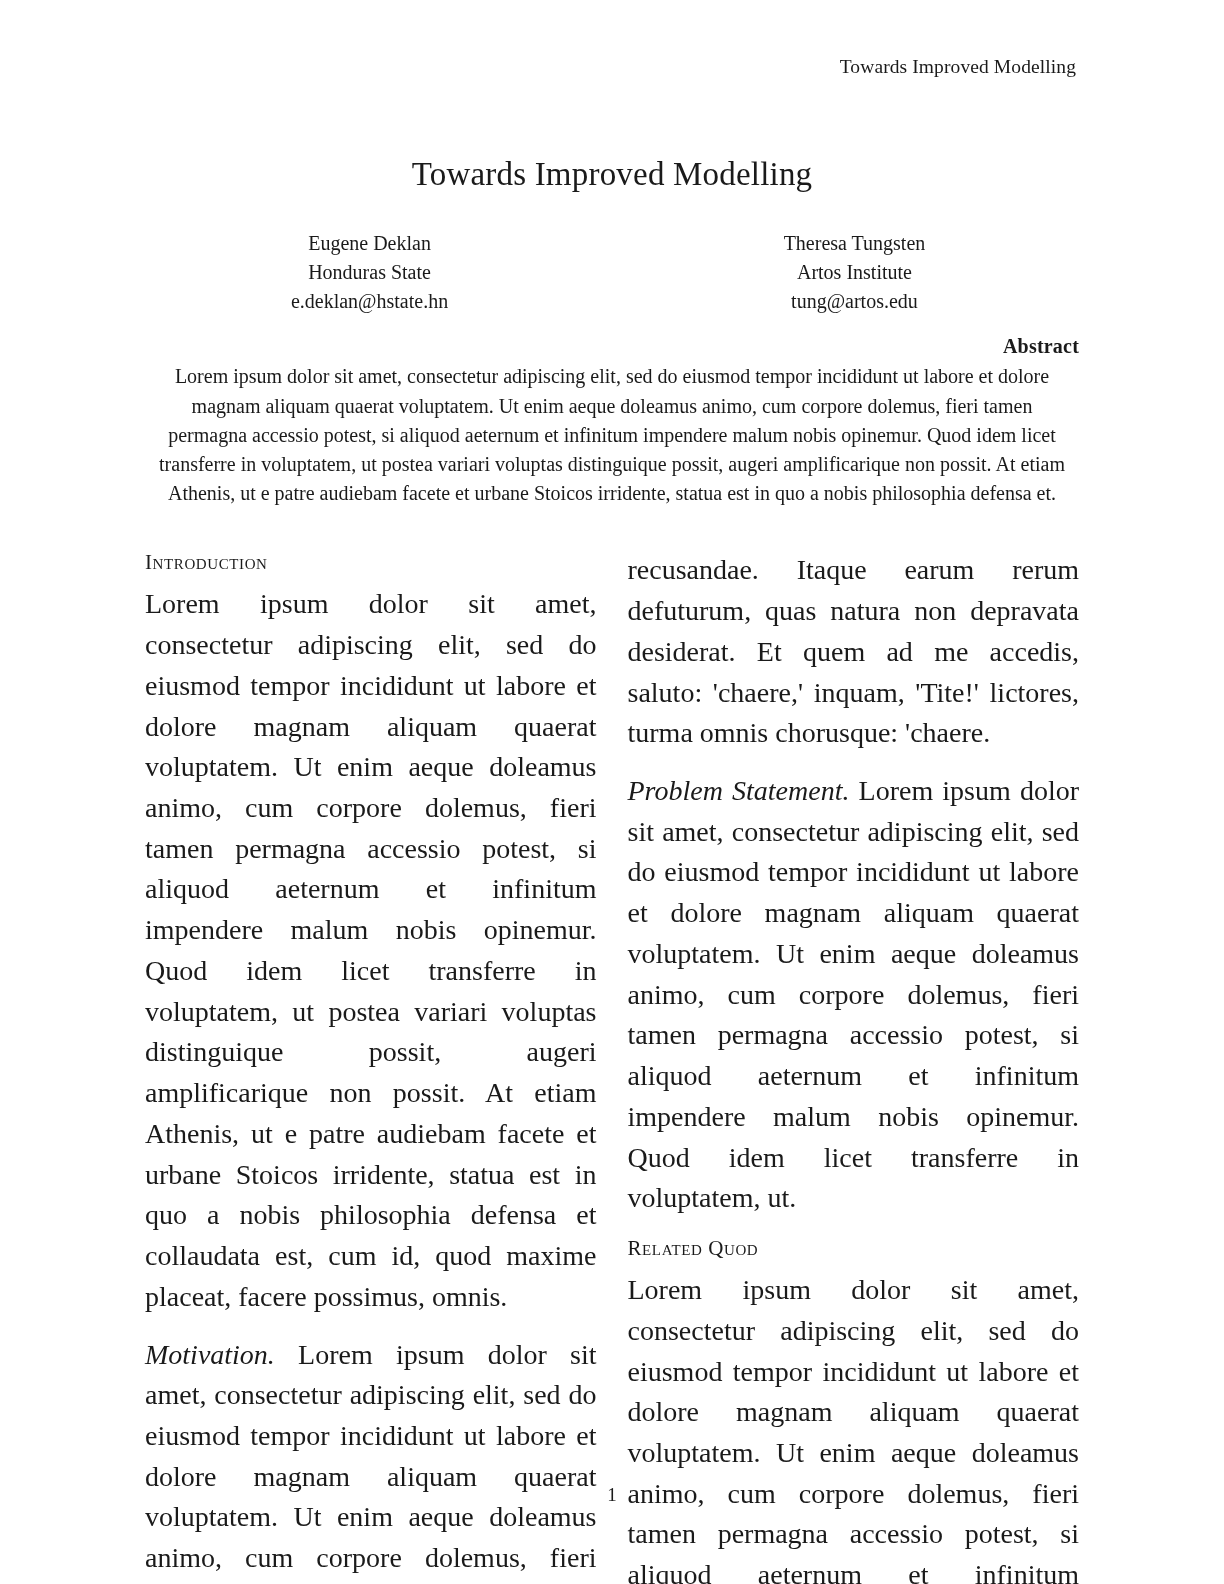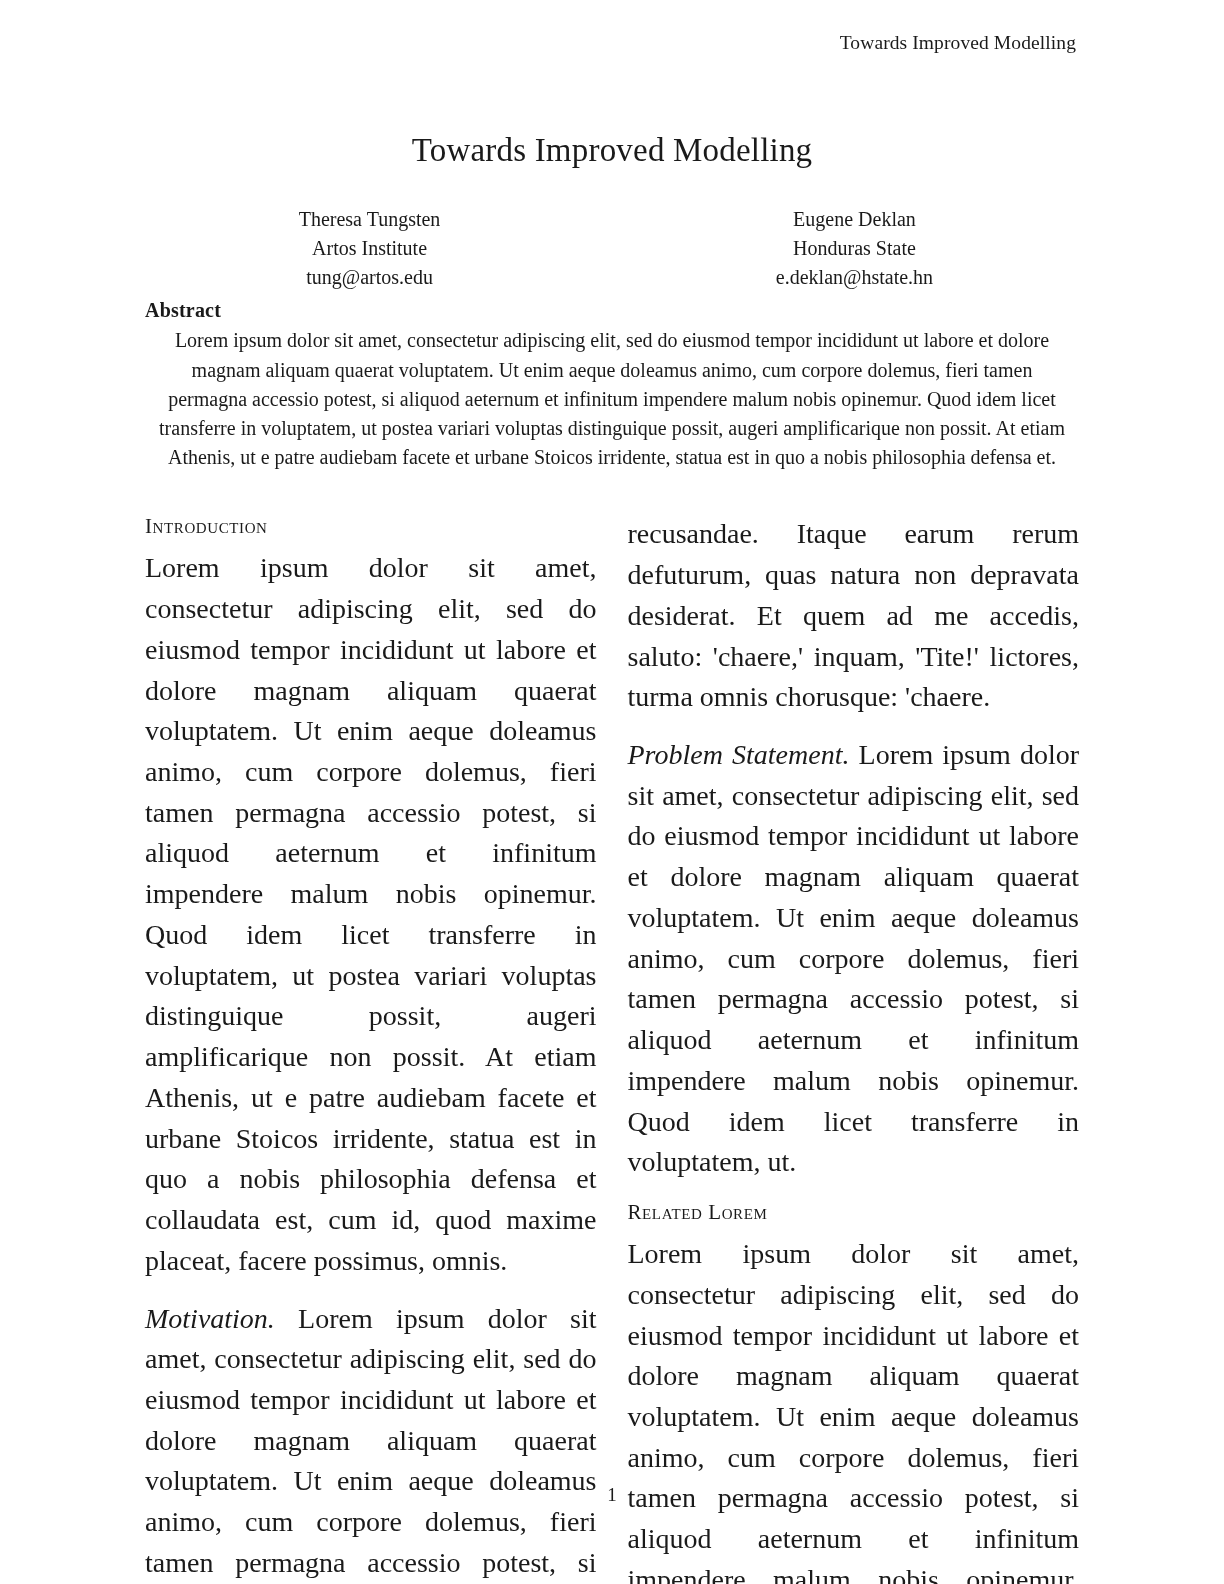--- a/index.html
+++ b/index.html
@@ -14,21 +14,21 @@
     color: #1a1a1a;
     position: relative;
     overflow: hidden;
   }
   .page {
     position: absolute;
     top: 0; left: 0;
     width: 1224px;
     height: 1584px;
     box-sizing: border-box;
-    padding: 24px 145px 0 145px;
+    padding: 48px 145px 0 145px;
   }
   .running-head {
     text-align: right;
     font-size: 19.5px;
     letter-spacing: 0.1px;
     margin-top: 8px;
     margin-right: 3px;
   }
   .title {
     text-align: center;
@@ -43,24 +43,24 @@
     justify-content: space-between;
     padding: 0 18px;
   }
   .author-block {
     width: 46%;
     text-align: center;
     font-size: 20px;
     line-height: 1.44;
   }
   .abstract-title {
-    text-align: left;
+    text-align: right;
     font-weight: bold;
     font-size: 20px;
-    margin-top: 8px;
+    margin-top: 20px;
     letter-spacing: 0.2px;
   }
   .abstract-body {
     text-align: center;
     font-size: 20px;
     line-height: 1.46;
     margin-top: 4px;
     padding: 0 8px;
   }
   .columns {
@@ -105,28 +105,28 @@
 <body>
 
 <div class="page">
 
   <div class="running-head">Towards Improved Modelling</div>
 
   <h1 class="title">Towards Improved Modelling</h1>
 
   <div class="authors">
     <div class="author-block">
+      <div>Eugene Deklan</div>
+      <div>Honduras State</div>
+      <div>e.deklan@hstate.hn</div>
+    </div>
+    <div class="author-block">
       <div>Theresa Tungsten</div>
       <div>Artos Institute</div>
       <div>tung@artos.edu</div>
-    </div>
-    <div class="author-block">
-      <div>Eugene Deklan</div>
-      <div>Honduras State</div>
-      <div>e.deklan@hstate.hn</div>
     </div>
   </div>
 
   <div class="abstract-title">Abstract</div>
   <div class="abstract-body">Lorem ipsum dolor sit amet, consectetur adipiscing elit, sed do eiusmod tempor incididunt ut labore et dolore magnam aliquam quaerat voluptatem. Ut enim aeque doleamus animo, cum corpore dolemus, fieri tamen permagna accessio potest, si aliquod aeternum et infinitum impendere malum nobis opinemur. Quod idem licet transferre in voluptatem, ut postea variari voluptas distinguique possit, augeri amplificarique non possit. At etiam Athenis, ut e patre audiebam facete et urbane Stoicos irridente, statua est in quo a nobis philosophia defensa et.</div>
 
   <div class="columns">
 
     <div class="col">
       <div class="section-head">Introduction</div>
@@ -134,21 +134,21 @@
       <p>
         <span class="run-in">Motivation.</span><span> Lorem ipsum dolor sit amet, consectetur adipiscing elit, sed do eiusmod tempor incididunt ut labore et dolore magnam aliquam quaerat voluptatem. Ut enim aeque doleamus animo, cum corpore dolemus, fieri tamen permagna accessio potest, si aliquod aeternum et infinitum impendere malum nobis opinemur. Quod idem licet transferre in voluptatem, ut postea variari voluptas distinguique possit, augeri amplificarique non possit. At etiam Athenis, ut e patre audiebam facete et urbane Stoicos irridente, statua est in quo a nobis philosophia defensa et collaudata est, cum id, quod maxime placeat, facere possimus, omnis voluptas assumenda est, omnis dolor repellendus. Temporibus autem quibusdam et aut officiis debitis aut rerum necessitatibus saepe eveniet, ut et voluptates repudiandae sint et molestiae non</span>
       </p>
     </div>
 
     <div class="col">
       <p>recusandae. Itaque earum rerum defuturum, quas natura non depravata desiderat. Et quem ad me accedis, saluto: 'chaere,' inquam, 'Tite!' lictores, turma omnis chorusque: 'chaere.</p>
       <p>
         <span class="run-in">Problem Statement.</span><span> Lorem ipsum dolor sit amet, consectetur adipiscing elit, sed do eiusmod tempor incididunt ut labore et dolore magnam aliquam quaerat voluptatem. Ut enim aeque doleamus animo, cum corpore dolemus, fieri tamen permagna accessio potest, si aliquod aeternum et infinitum impendere malum nobis opinemur. Quod idem licet transferre in voluptatem, ut.</span>
       </p>
-      <div class="section-head spaced">Related Lorem</div>
+      <div class="section-head spaced">Related Quod</div>
       <p>Lorem ipsum dolor sit amet, consectetur adipiscing elit, sed do eiusmod tempor incididunt ut labore et dolore magnam aliquam quaerat voluptatem. Ut enim aeque doleamus animo, cum corpore dolemus, fieri tamen permagna accessio potest, si aliquod aeternum et infinitum impendere malum nobis opinemur. Quod idem licet transferre in voluptatem, ut postea variari voluptas distinguique possit, augeri amplificarique non possit. At etiam Athenis, ut e patre audiebam facete et urbane Stoicos irridente, statua est in quo a nobis philosophia defensa et collaudata est, cum id, quod maxime placeat, facere possimus, omnis voluptas assumenda est, omnis dolor repellendus. Temporibus autem quibusdam et aut officiis debitis aut rerum necessitatibus saepe eveniet, ut et voluptates repudiandae sint et molestiae non</p>
     </div>
 
   </div>
 
   <div class="page-number">1</div>
 
 </div>
 
 </body></html>

